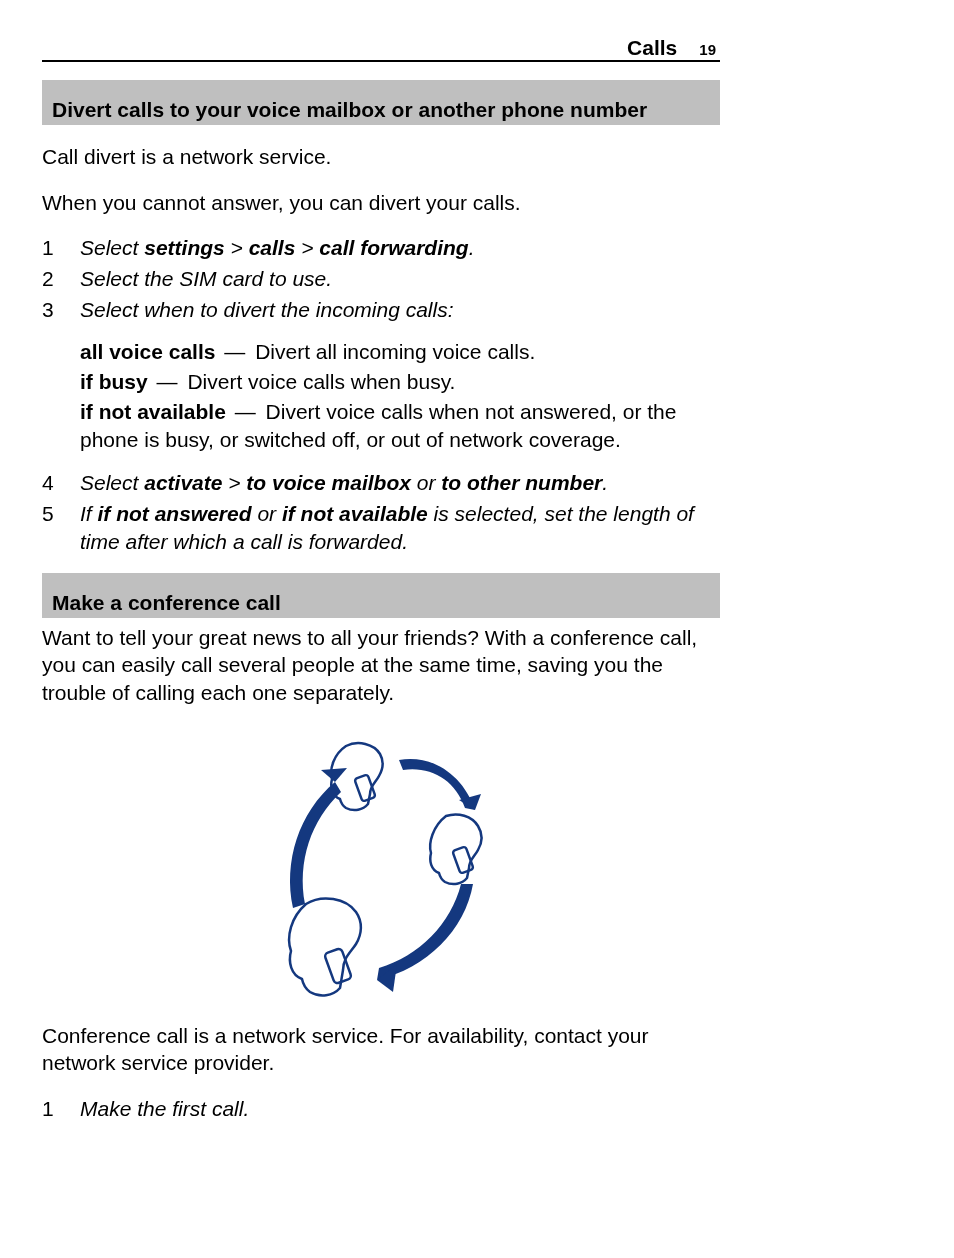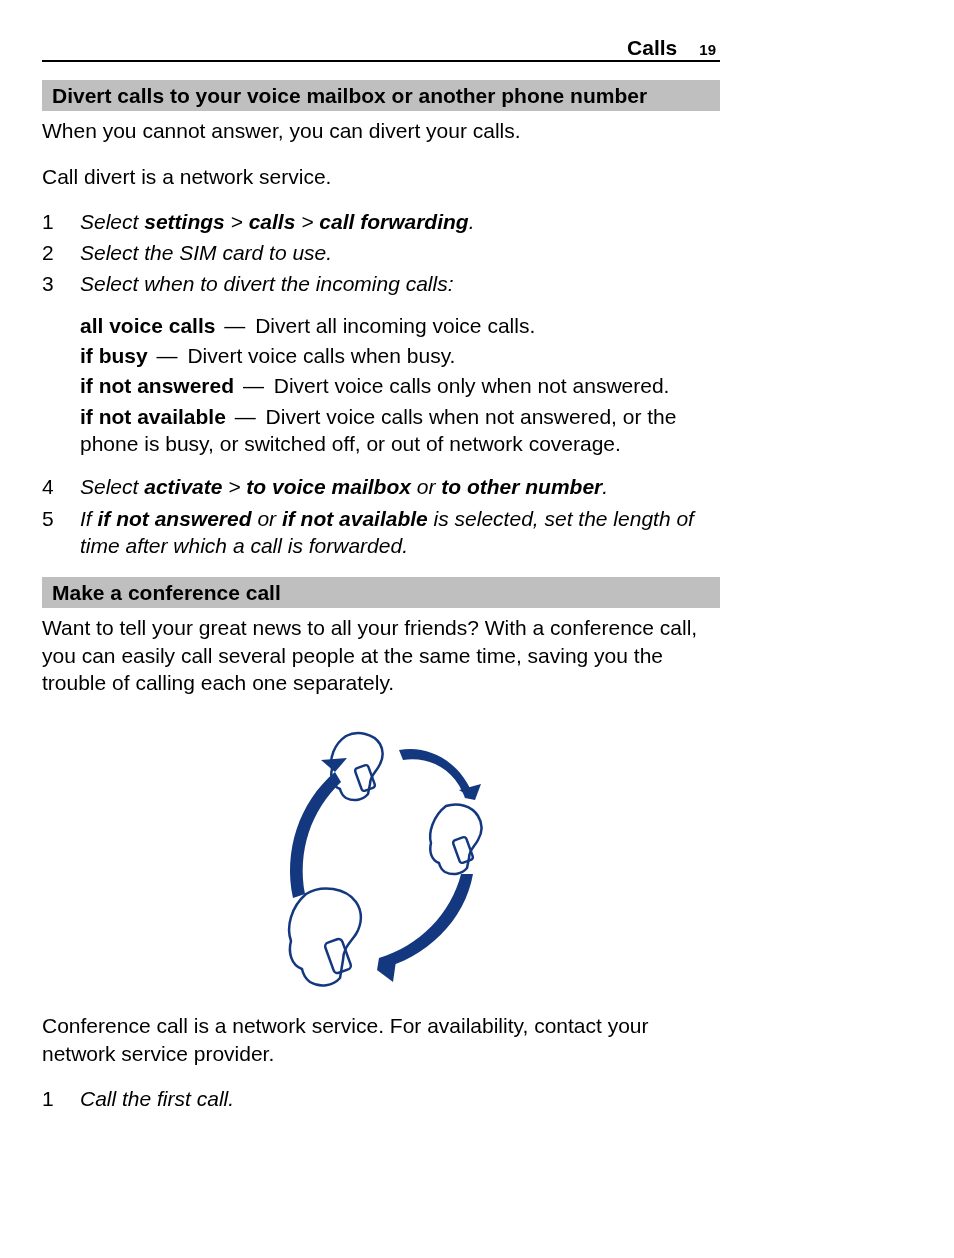--- a/index.html
+++ b/index.html
@@ -40,21 +40,21 @@
   .para {
     margin: 18px 0;
   }
   .first-para {
     margin-top: 42px;
   }
   .section-heading {
     background: #bfbfbf;
     font-weight: 700;
     font-size: 21px;
-    padding: 2px 6px 2px 10px;
+    padding: 16px 6px 2px 10px;
     margin-top: 18px;
     margin-bottom: 6px;
   }
   .after-heading {
     margin-top: 4px;
   }
   ol.steps {
     list-style: none;
     padding: 0;
     margin: 16px 0 14px 0;
@@ -104,22 +104,22 @@
   <div class="header-line">
     <span class="header-title">Calls</span>
     <span class="header-page">19</span>
   </div>
 
   <div class="body">
 
 
     <div class="section-heading">Divert calls to your voice mailbox or another phone number</div>
 
+    <div class="para">Call divert is a network service.</div>
     <div class="para after-heading">When you cannot answer, you can divert your calls.</div>
-    <div class="para">Call divert is a network service.</div>
 
     <ol class="steps">
       <li>
         <span class="num">1</span>
         <span class="txt">
           <span>Select </span><span class="b">settings</span><span> &gt; </span><span class="b">calls</span><span> &gt; </span><span class="b">call forwarding</span><span>.</span>
         </span>
       </li>
       <li>
         <span class="num">2</span>
@@ -136,25 +136,20 @@
         <span class="term">all voice calls</span>
         <span class="dash">—</span>
         <span>Divert all incoming voice calls.</span>
       </div>
       <div class="def">
         <span class="term">if busy</span>
         <span class="dash">—</span>
         <span>Divert voice calls when busy.</span>
       </div>
       <div class="def">
-        <span class="term">if not answered</span>
-        <span class="dash">—</span>
-        <span>Divert voice calls only when not answered.</span>
-      </div>
-      <div class="def">
         <span class="term">if not available</span>
         <span class="dash">—</span>
         <span>Divert voice calls when not answered, or the phone is busy, or switched off, or out of network coverage.</span>
       </div>
     </div>
 
     <ol class="steps">
       <li>
         <span class="num">4</span>
         <span class="txt">
@@ -200,18 +195,18 @@
           <polygon points="84,58 70,46 96,44"></polygon>
         </g>
       </svg>
     </div>
 
     <div class="para">Conference call is a network service. For availability, contact your network service provider.</div>
 
     <ol class="steps">
       <li>
         <span class="num">1</span>
-        <span class="txt">Call the first call.</span>
+        <span class="txt">Make the first call.</span>
       </li>
     </ol>
 
   </div>
 </div>
 
 </body></html>

